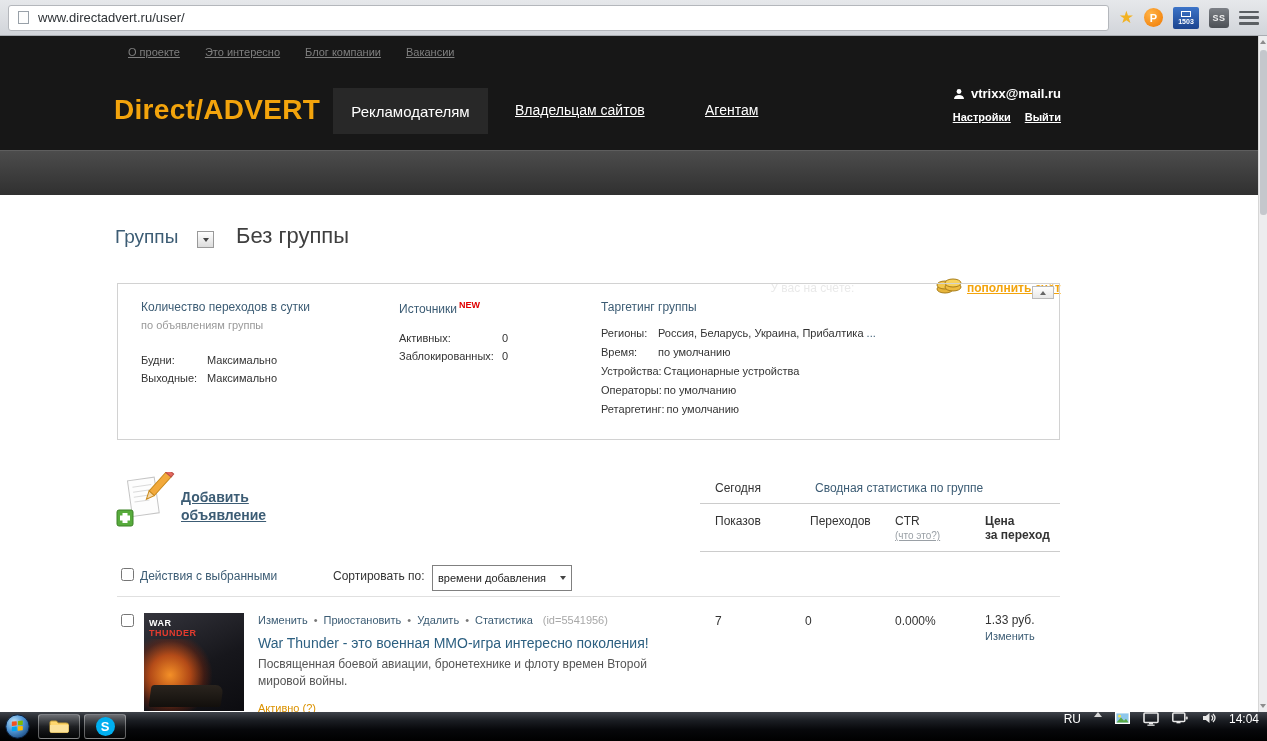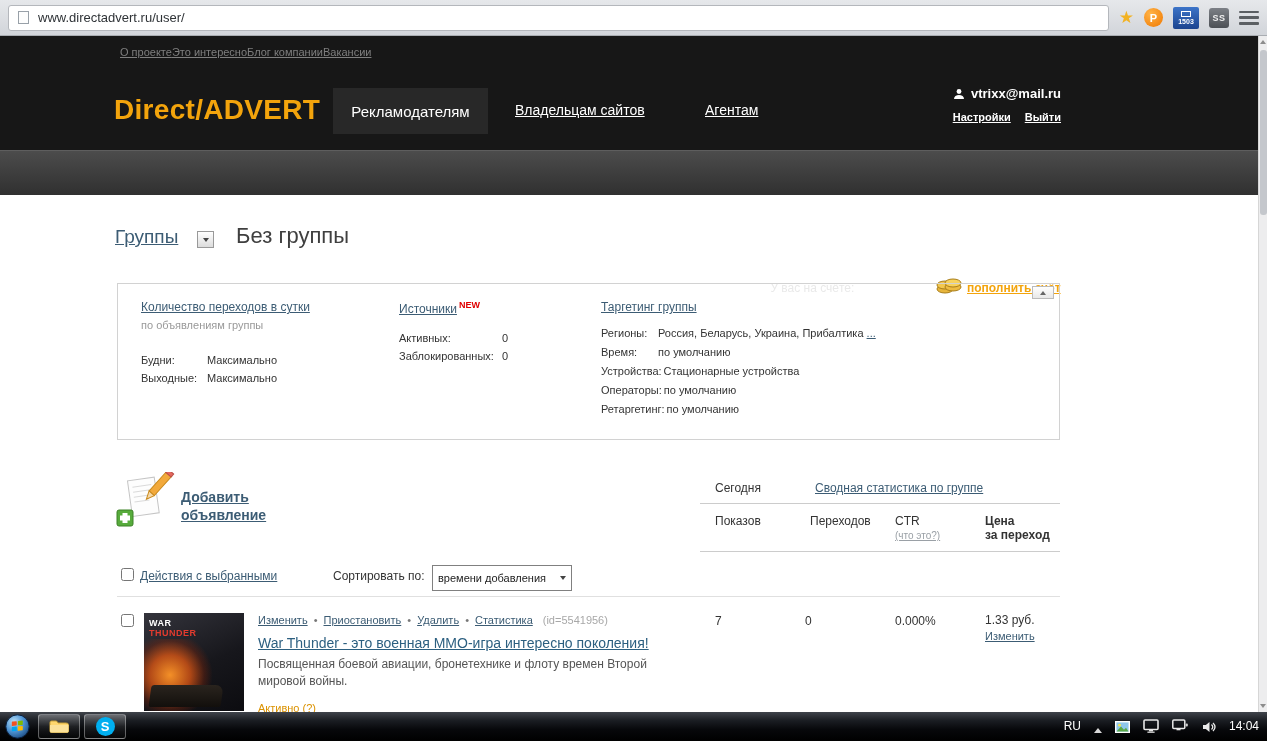--- a/index.html
+++ b/index.html
@@ -24,41 +24,41 @@
 .sb{position:absolute;right:0;top:36px;width:9px;height:676px;background:#ededee;border-left:1px solid #d6d6d6}
 .triup{width:0;height:0;border-left:3.5px solid transparent;border-right:3.5px solid transparent;border-bottom:4.5px solid #666}
 .tridn{width:0;height:0;border-left:3.5px solid transparent;border-right:3.5px solid transparent;border-top:4.5px solid #444}
 .sb .a1{position:absolute;top:4px;left:1px;border-bottom-color:#8c8c8c}
 .sb .a2{position:absolute;bottom:4px;left:1px;border-top-color:#8c8c8c}
 .sb .thumb{position:absolute;top:14px;left:1px;width:7px;height:165px;background:#c4c7cc;border-radius:3px;cursor:pointer}
 
 
 .page{position:absolute;left:0;top:36px;width:1258px;height:676px;background:#fff;overflow:hidden}
 .darkhead{position:absolute;left:0;top:0;width:100%;height:114px;background:#171717}
-.toplinks{position:absolute;left:120px;top:10px;display:flex;}
+.toplinks{position:absolute;left:128px;top:10px;display:flex;gap:25px}
 .toplink{font-size:11px;color:#7f7f7f;text-decoration:underline;cursor:pointer}
 .logo{position:absolute;left:114px;top:58px;font-size:28px;font-weight:bold;color:#f3a40c;letter-spacing:.3px;cursor:pointer}
 .navactive{position:absolute;left:333px;top:52px;width:155px;height:46px;background:#282828;color:#fff;font-size:15px;display:flex;align-items:center;justify-content:center;cursor:pointer}
 .navlink{position:absolute;top:66px;font-size:14px;color:#fff;text-decoration:underline;cursor:pointer}
 .nl2{left:515px}.nl3{left:705px}
 .userbox{position:absolute;right:197px;top:50px;text-align:right}
 .uemail{display:flex;align-items:center;gap:6px;justify-content:flex-end;color:#fff;font-size:13px;font-weight:bold;cursor:pointer}
 .ulinks{margin-top:10px;display:flex;gap:14px;justify-content:flex-end}
 .ulink{color:#fff;font-size:11px;font-weight:bold;text-decoration:underline;cursor:pointer}
 
 .subhead{position:absolute;left:0;top:114px;width:100%;height:45px;background:linear-gradient(#4c4c4c,#303030);border-top:1px solid #5e5e5e}
 .backlink{position:absolute;left:114px;top:129px;font-size:12px;font-weight:bold;color:#fff;cursor:pointer}
 .backlink .txt{text-decoration:underline;margin-left:4px}
 .balance{position:absolute;right:349px;top:130px;font-size:12px;color:#e9e9e9;white-space:nowrap}
 .balance b{color:#fff}
 .coins{position:absolute;left:936px;top:122px}
 .topup{position:absolute;left:967px;top:130px;font-size:12px;font-weight:bold;color:#f3a40c;text-decoration:underline;cursor:pointer}
 
 
-.clink{color:#3c5c74;text-decoration:underline;cursor:pointer}
+.clink{color:#3c5c74;cursor:pointer}
 .groups{position:absolute;left:115px;top:190px;font-size:19px}
 .grpdd{position:absolute;left:197px;top:195px;width:17px;height:17px;border:1px solid #999;background:linear-gradient(#fff,#dcdcdc);display:flex;align-items:center;justify-content:center;cursor:pointer}
 .pagetitle{position:absolute;left:236px;top:187px;font-size:22px;color:#3f3f3f}
 
 .panel{position:absolute;left:117px;top:247px;width:943px;height:157px;border:1px solid #d2d2d2}
 .pcollapse{position:absolute;right:5px;top:2px;width:22px;height:13px;border:1px solid #bbb;background:linear-gradient(#fff,#e8e8e8);display:flex;align-items:center;justify-content:center;cursor:pointer}
 .pcol{position:absolute;top:16px;font-size:11px;color:#333}
 .pc1{left:23px}.pc2{left:281px}.pc3{left:483px}
 .ptitle{font-size:12px}
 .psub{margin-top:5px;font-size:11px;color:#999}
@@ -109,21 +109,21 @@
 .v1{left:715px}.v2{left:805px}.v3{left:895px}
 .vprice{position:absolute;left:985px;top:577px;font-size:12px;color:#333}
 .vedit{position:absolute;left:985px;top:594px;font-size:11px}
 
 
 .taskbar{position:absolute;left:0;bottom:0;width:1267px;height:29px;background:linear-gradient(#40444b,#1a1d22 30%,#07080b 60%,#000)}
 .orb{position:absolute;left:5px;top:2px;width:25px;height:25px;cursor:pointer}
 .taskbtn{position:absolute;top:2px;width:42px;height:25px;border:1px solid rgba(255,255,255,.35);border-radius:3px;background:linear-gradient(rgba(255,255,255,.28),rgba(255,255,255,.08) 50%,rgba(255,255,255,.02));display:flex;align-items:center;justify-content:center;cursor:pointer}
 .tb1{left:38px}.tb2{left:84px}
 .skype{width:19px;height:19px;border-radius:50%;background:#00aff0;color:#fff;font-weight:bold;font-size:13px;display:flex;align-items:center;justify-content:center}
-.tray{position:absolute;right:8px;top:0;height:21px;display:flex;align-items:flex-end;gap:13px}
+.tray{position:absolute;right:8px;top:0;height:21px;display:flex;align-items:flex-start;gap:13px}
 .lang{color:#fff;font-size:12px;cursor:pointer}
 .trayup{width:0;height:0;border-left:4px solid transparent;border-right:4px solid transparent;border-bottom:5px solid #d8d8d8;cursor:pointer}
 .trayico{display:flex;align-items:center;cursor:pointer}
 .clock{color:#fff;font-size:12px;cursor:pointer}
 </style>
 </head>
 <body>
 
 <div class="screen">
 

